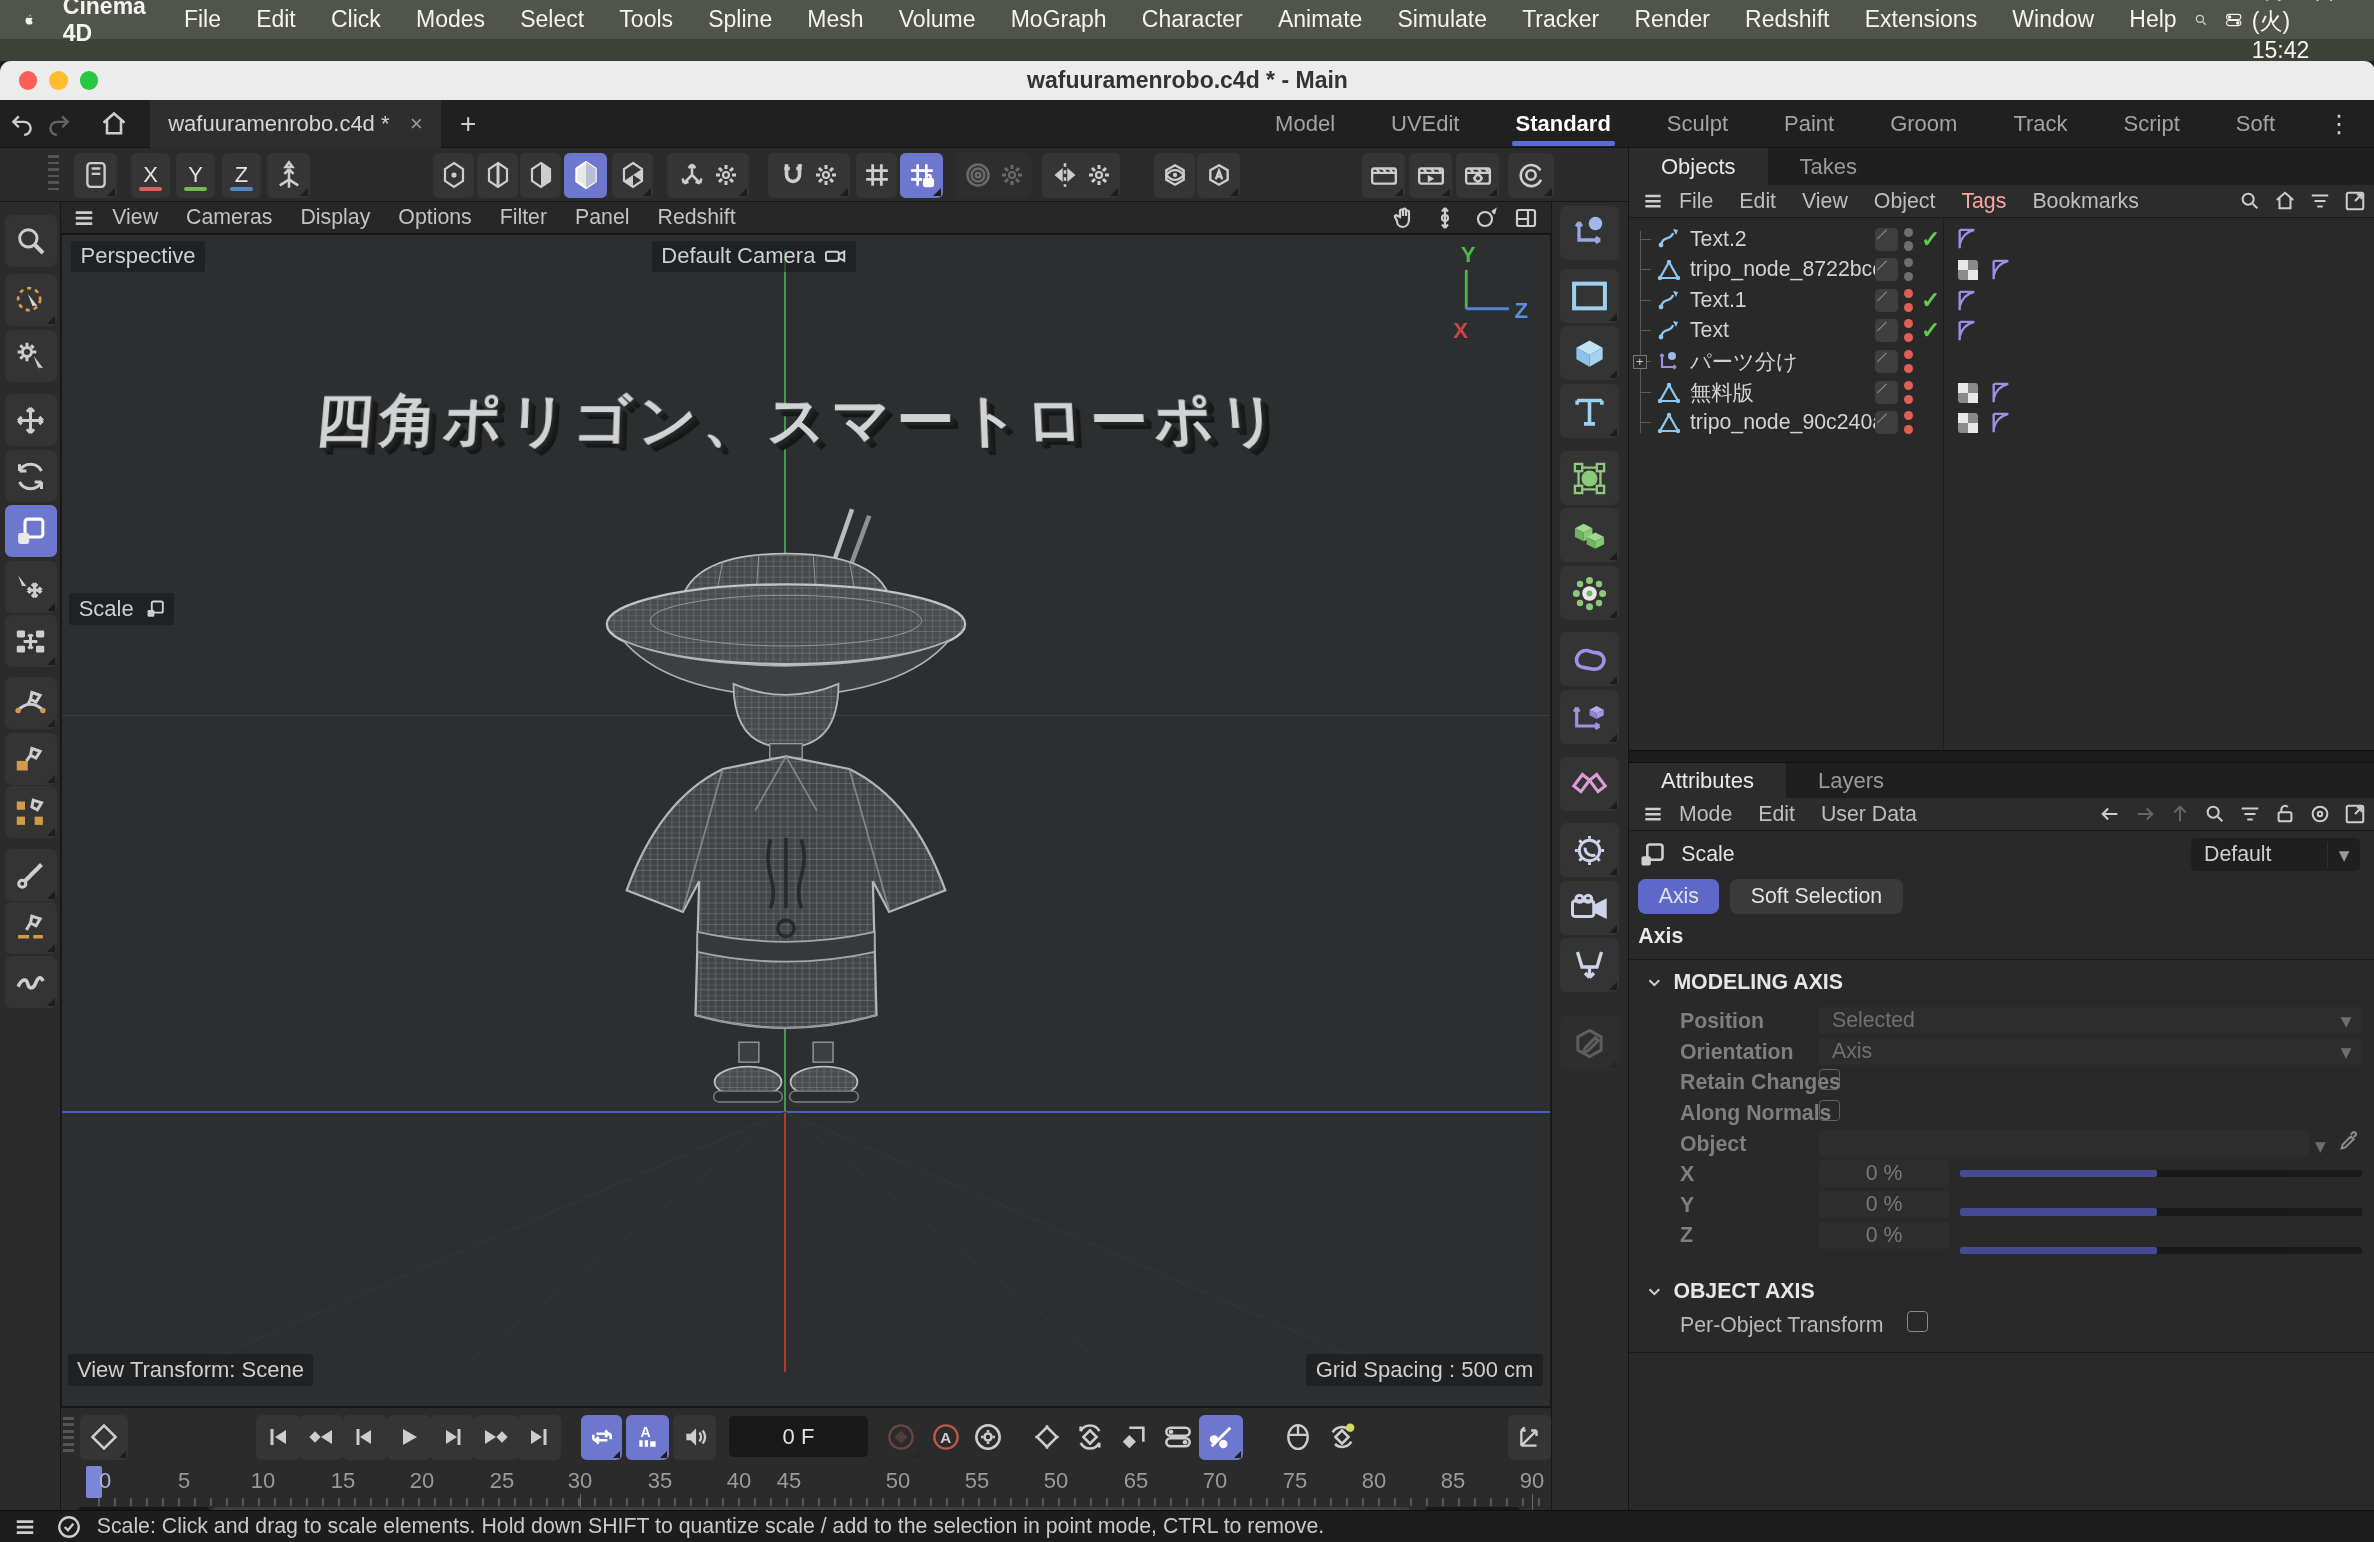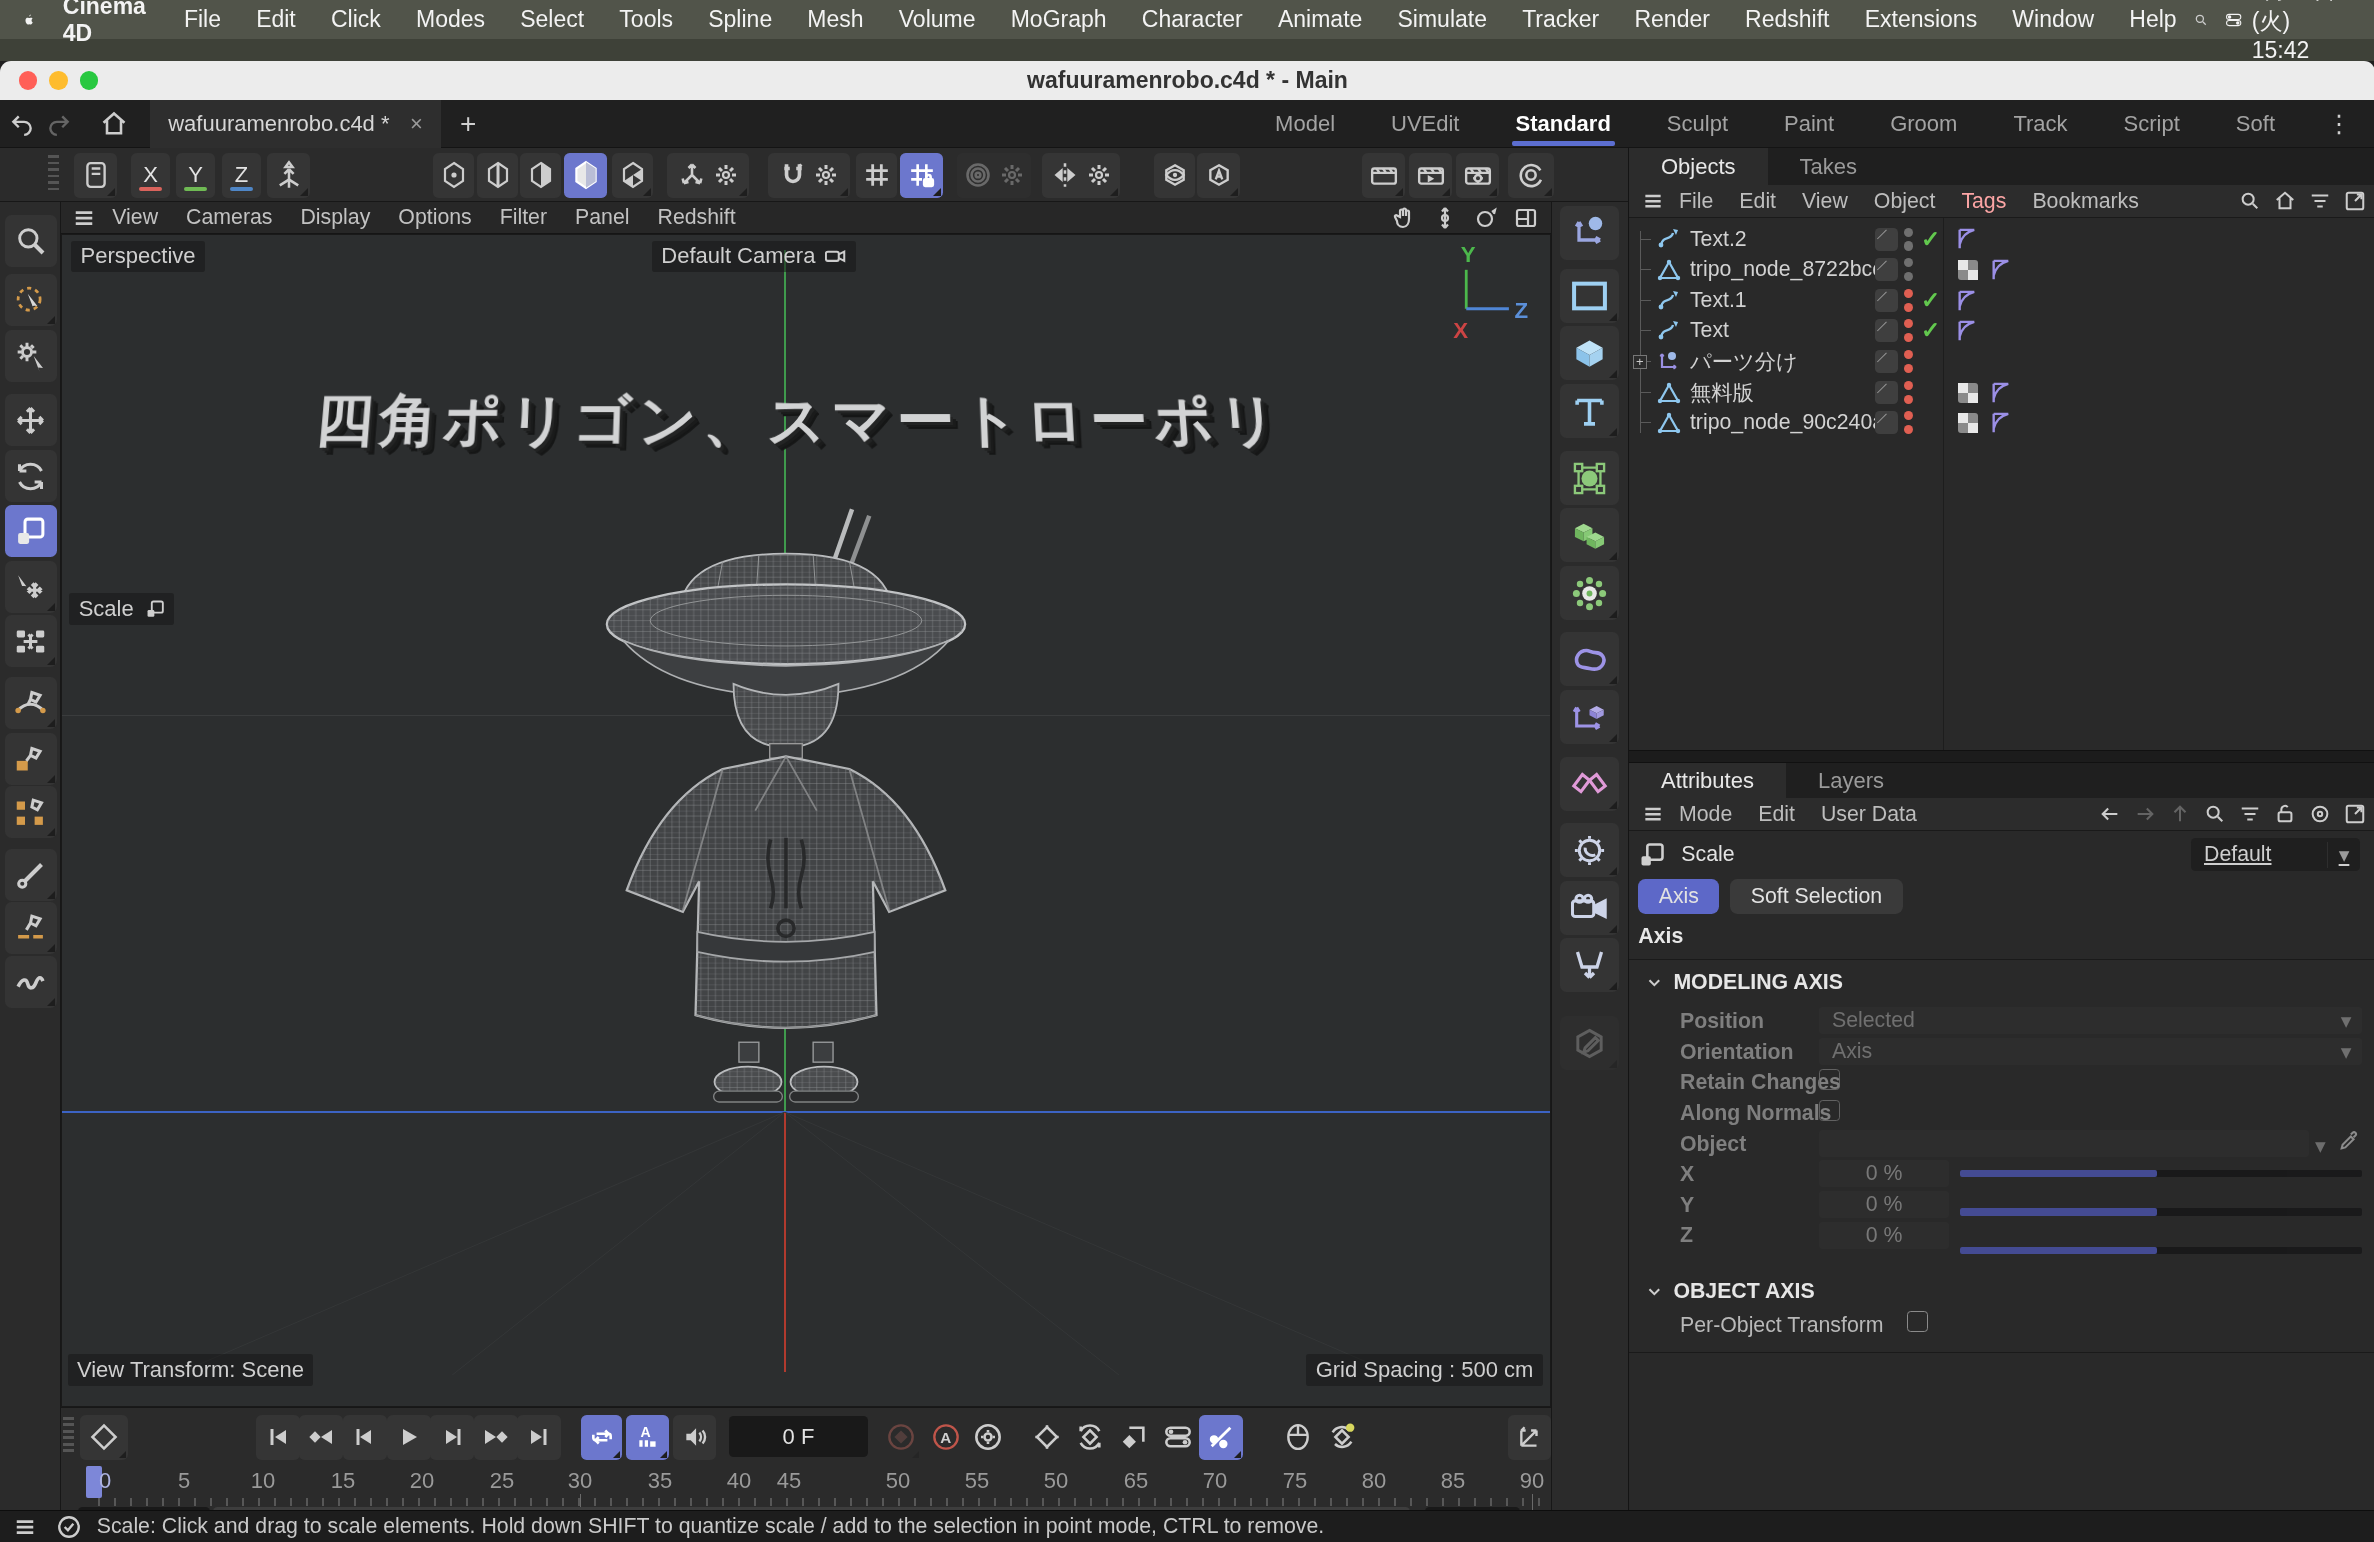--- a/index.html
+++ b/index.html
@@ -115,21 +115,21 @@
     border:0.9px solid #777; color:#ccc; font-size:13px; line-height:12px; text-align:center; }
 
   #splitter { height:13px; background:#1c1c1c; border-top:0.9px solid #111; border-bottom:0.9px solid #111; }
 
   #acontent { position:relative; flex:1; background:#292929; font-size:21.3px; }
   .aabs { position:absolute; display:flex; align-items:center; }
   .pill { height:35px; border-radius:7.4px; padding:0 20.4px; display:flex; align-items:center;
     font-size:21.3px; color:#e2e2e2; background:#3a3a3a; }
   .pill.blue { background:#5d68c8; }
   .preset { position:absolute; right:15px; top:0; width:169px; height:33px; background:#1f1f1f;
-    border-radius:4.6px; display:flex; align-items:center; color:#cfcfcf;text-decoration:underline; }
+    border-radius:4.6px; display:flex; align-items:center; color:#cfcfcf; }
   .preset .lbl { flex:1; padding-left:13px; }
   .preset .arr { width:33px; text-align:center; border-left:0.9px solid #2e2e2e; color:#9a9a9a; }
   .sechead { font-weight:bold; color:#e6e6e6; display:flex; align-items:center; gap:11px; }
   .dimrow { color:#7f7f7f;font-weight:bold; }
   .dd { height:27px; background:#313131; border-radius:3.7px; display:flex; align-items:center;
     color:#9a9a9a; opacity:.62; }
   .dd .lbl { flex:1; padding-left:13px; }
   .dd .arr { width:32px; text-align:center; }
   .cbx { width:21.3px; height:21.3px; border:1.9px solid #6f6f6f; border-radius:3.7px; opacity:.8; }
   .pctbox { width:130px; height:27px; background:#303030; border-radius:3.7px; display:flex;

